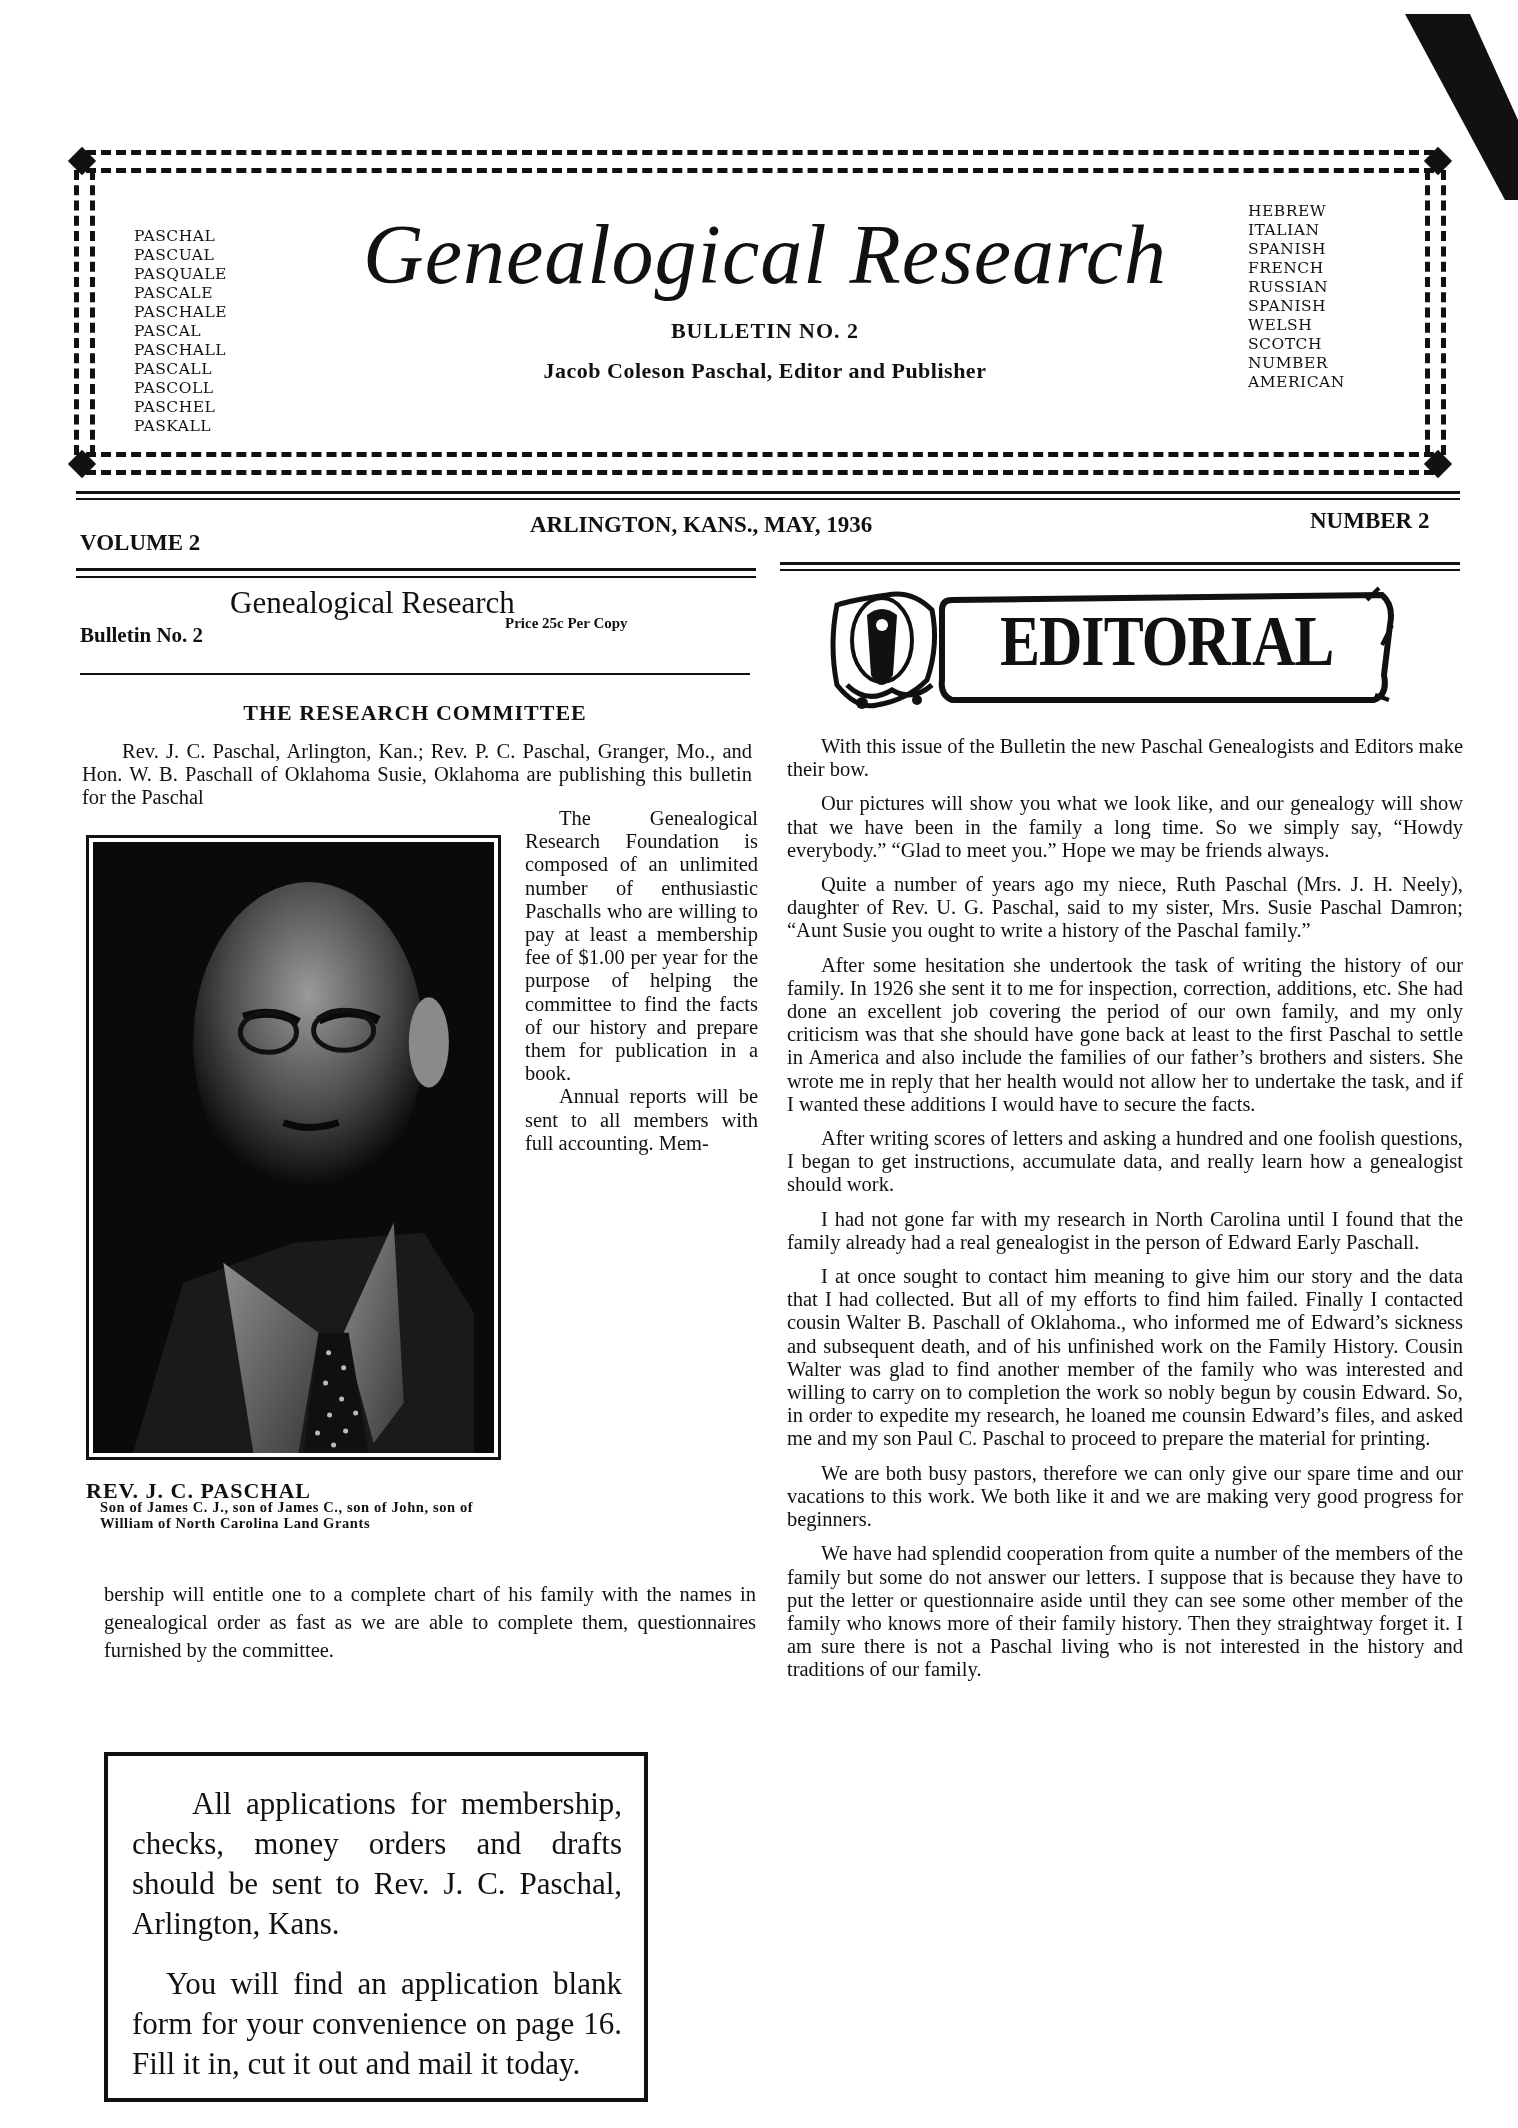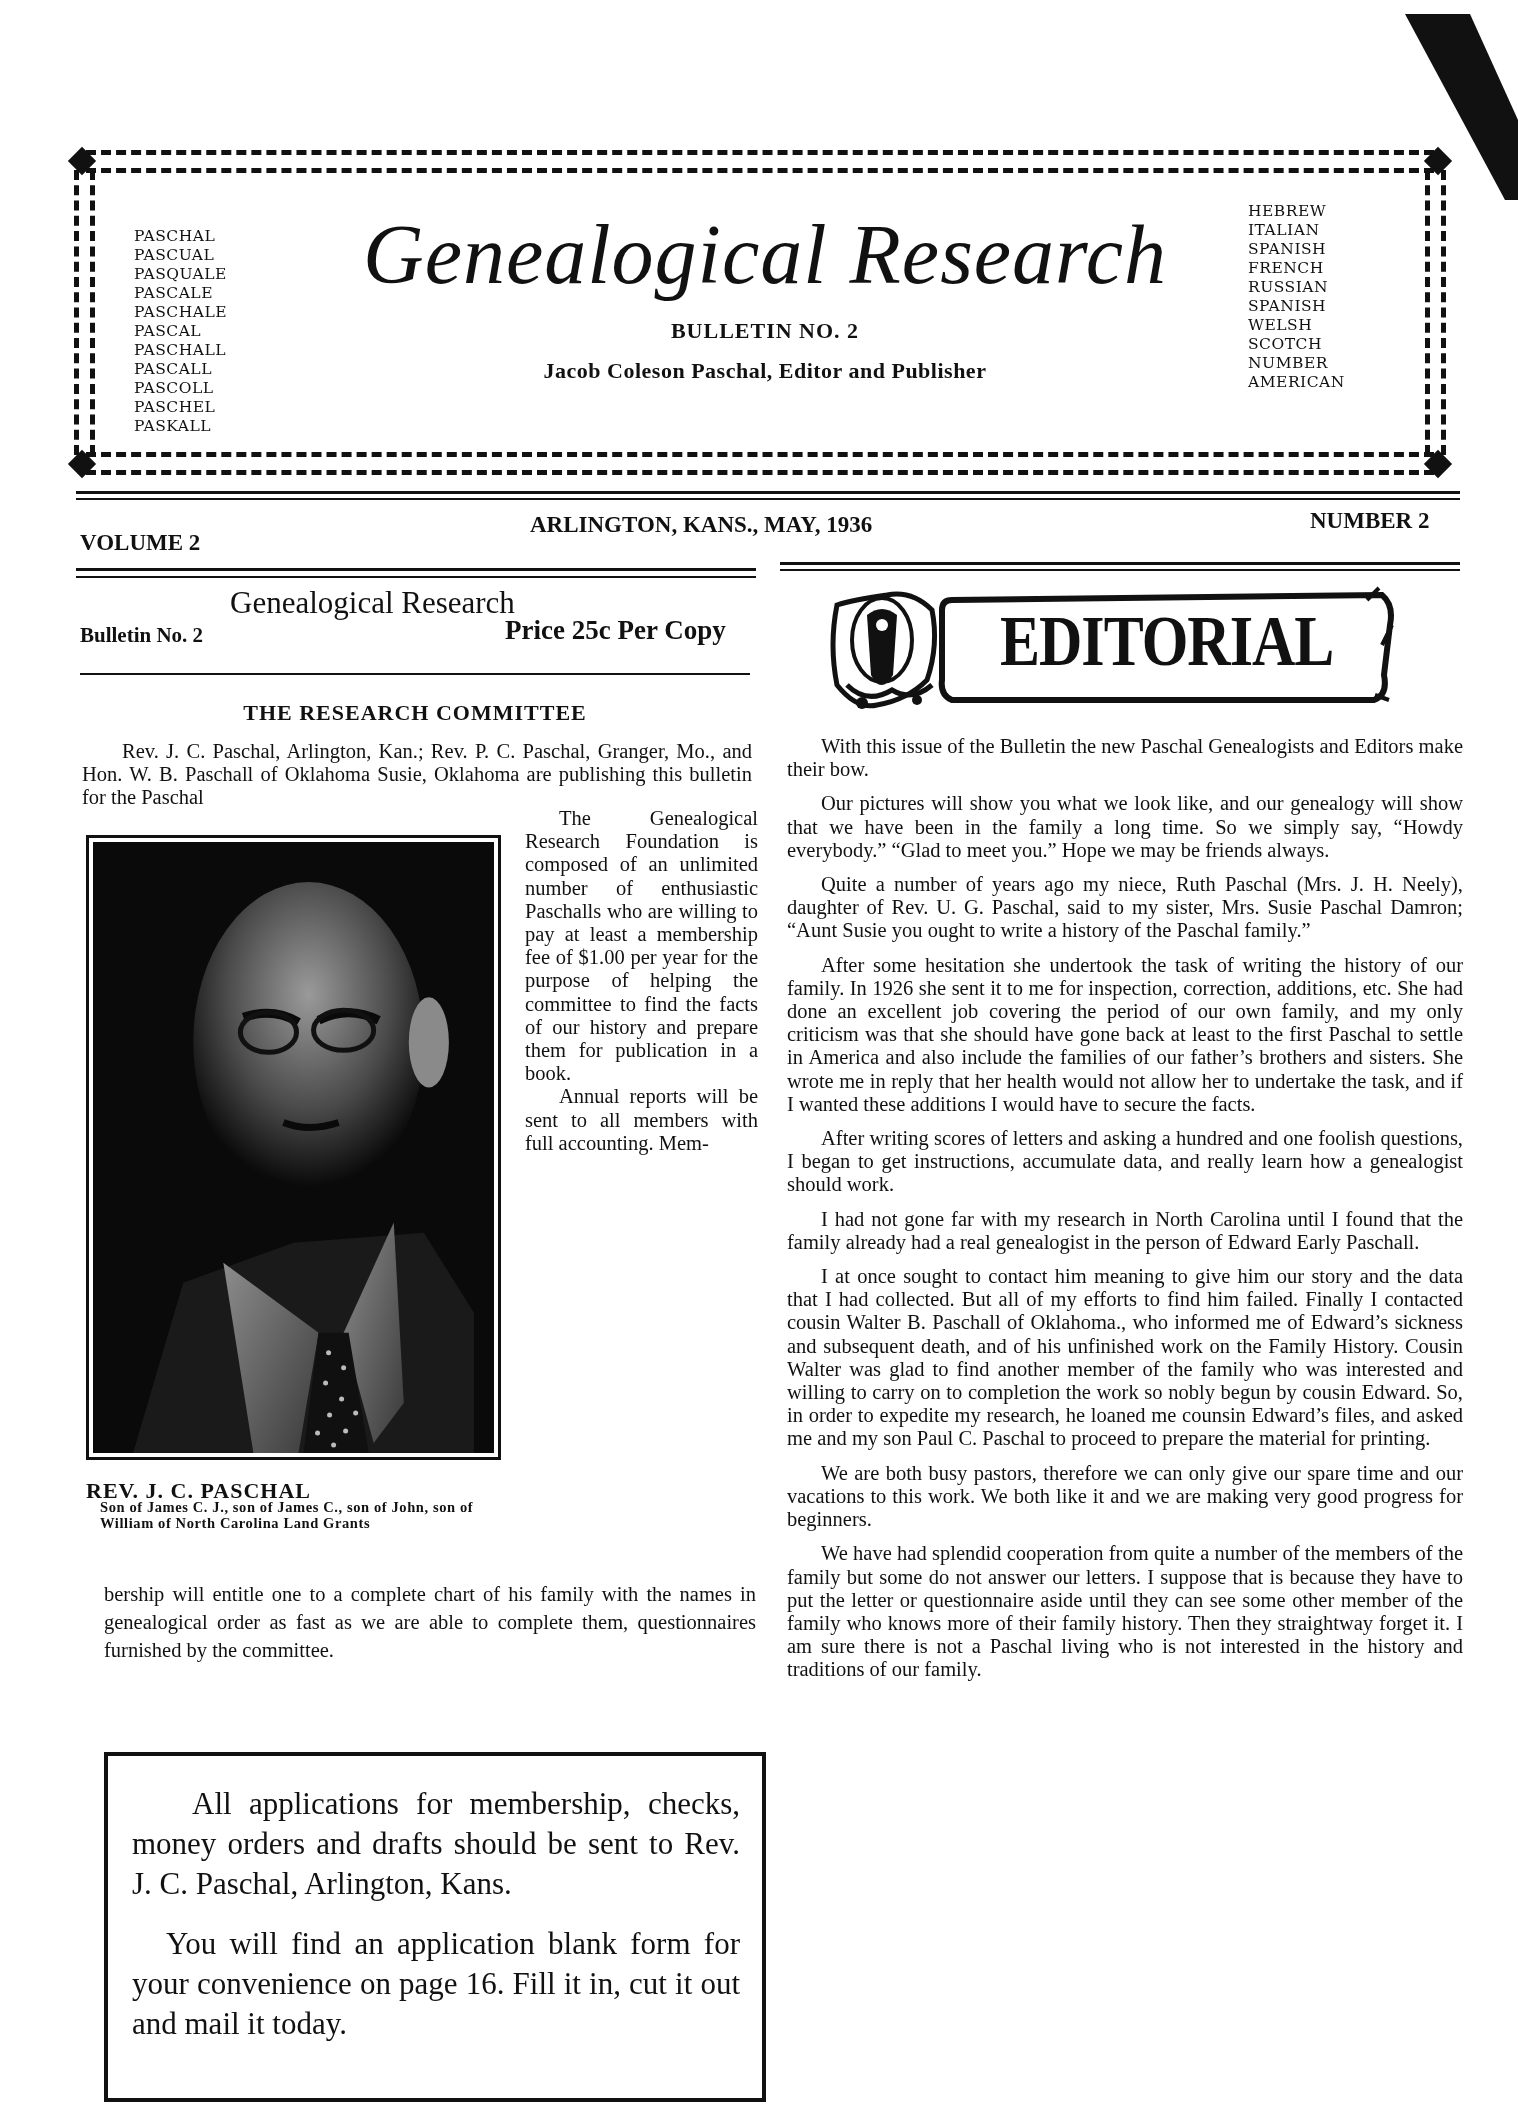--- a/index.html
+++ b/index.html
@@ -25,40 +25,40 @@
     .rule { position: absolute; left: 76px; width: 1384px; border-top: 2px solid #111; }
     .rule.thick { border-top: 3px solid #111; }
     .volbar { top: 510px; font-family: "Liberation Serif", serif; font-weight: bold; font-size: 23px; }
     #vol { left: 80px; top: 530px; }
     #dateline { left: 530px; top: 512px; }
     #number { left: 1310px; top: 508px; }
 
     
     #lc-title { left: 230px; top: 585px; font-family: "Liberation Serif", serif; font-size: 31px; }
     #lc-bulletin { left: 80px; top: 623px; font-family: "Liberation Serif", serif; font-weight: bold; font-size: 21px; }
-    #lc-price { left: 505px; top: 615px; font-family: "Liberation Serif", serif; font-weight: bold; font-size: 27px; }
+    #lc-price { left: 505px; top: 615px; font-family: "Liberation Serif", serif; font-weight: bold; font-size: 15px; }
     #lc-rule { left: 80px; top: 673px; width: 670px; border-top: 2px solid #111; }
     #committee-head { left: 80px; top: 700px; width: 670px; text-align: center; font-family: "Liberation Serif", serif; font-weight: bold; font-size: 22px; letter-spacing: 1px; }
 
     .body-text { font-family: "Liberation Serif", serif; font-size: 20.5px; line-height: 23.2px; text-align: justify; }
     #committee-intro { left: 82px; top: 740px; width: 670px; text-indent: 40px; }
 
     #photo { left: 86px; top: 835px; width: 415px; height: 625px; border: 3px solid #111; padding: 4px; box-sizing: border-box; background: #fff; }
     #photo-inner { width: 100%; height: 100%; background: #0a0a0a; position: relative; overflow: hidden; }
 
     #photo-caption-name { left: 86px; top: 1478px; width: 420px; text-align: left; font-family: "Liberation Serif", serif; font-weight: bold; font-size: 22px; letter-spacing: 1px; }
     #photo-caption-desc { left: 100px; top: 1500px; width: 395px; font-family: "Liberation Serif", serif; font-weight: bold; font-size: 14.5px; line-height: 15.5px; letter-spacing: 0.6px; }
 
     #narrow-col { left: 525px; top: 807px; width: 233px; }
     #narrow-col p { margin: 0; }
     .indent { text-indent: 34px; }
     #committee-tail { left: 104px; top: 1580px; width: 652px; line-height: 28px; }
 
     
-    #notice { left: 104px; top: 1752px; width: 662px; height: 350px; border: 4px solid #111; box-sizing: border-box; padding: 28px 22px 0 24px; font-family: "Liberation Serif", serif; font-size: 31px; line-height: 40px; text-align: justify; }
+    #notice { left: 104px; top: 1752px; width: 544px; height: 350px; border: 4px solid #111; box-sizing: border-box; padding: 28px 22px 0 24px; font-family: "Liberation Serif", serif; font-size: 31px; line-height: 40px; text-align: justify; }
     #notice p { margin: 0 0 20px 0; text-indent: 60px; }
     #notice p + p { text-indent: 34px; }
 
     
     #editorial-banner { left: 822px; top: 585px; width: 580px; height: 132px; }
     #editorial-word { left: 1000px; top: 600px; font-family: "Liberation Serif", serif; font-weight: bold; font-size: 60px; letter-spacing: -1px; transform: scaleY(1.2); transform-origin: top left; }
     #editorial-text { left: 787px; top: 735px; width: 676px; }
     #editorial-text p { margin: 0 0 11px 0; text-indent: 34px; }
   </style>
 </head>

